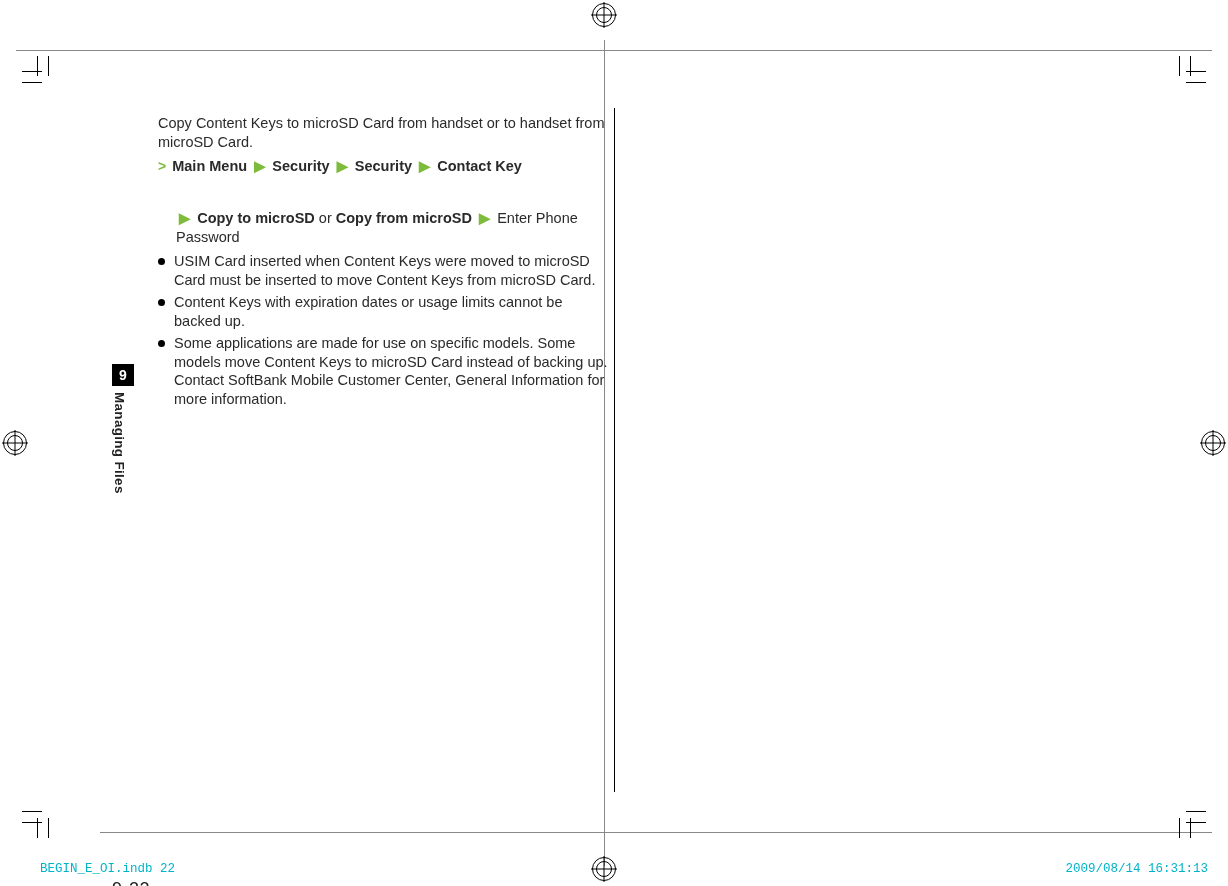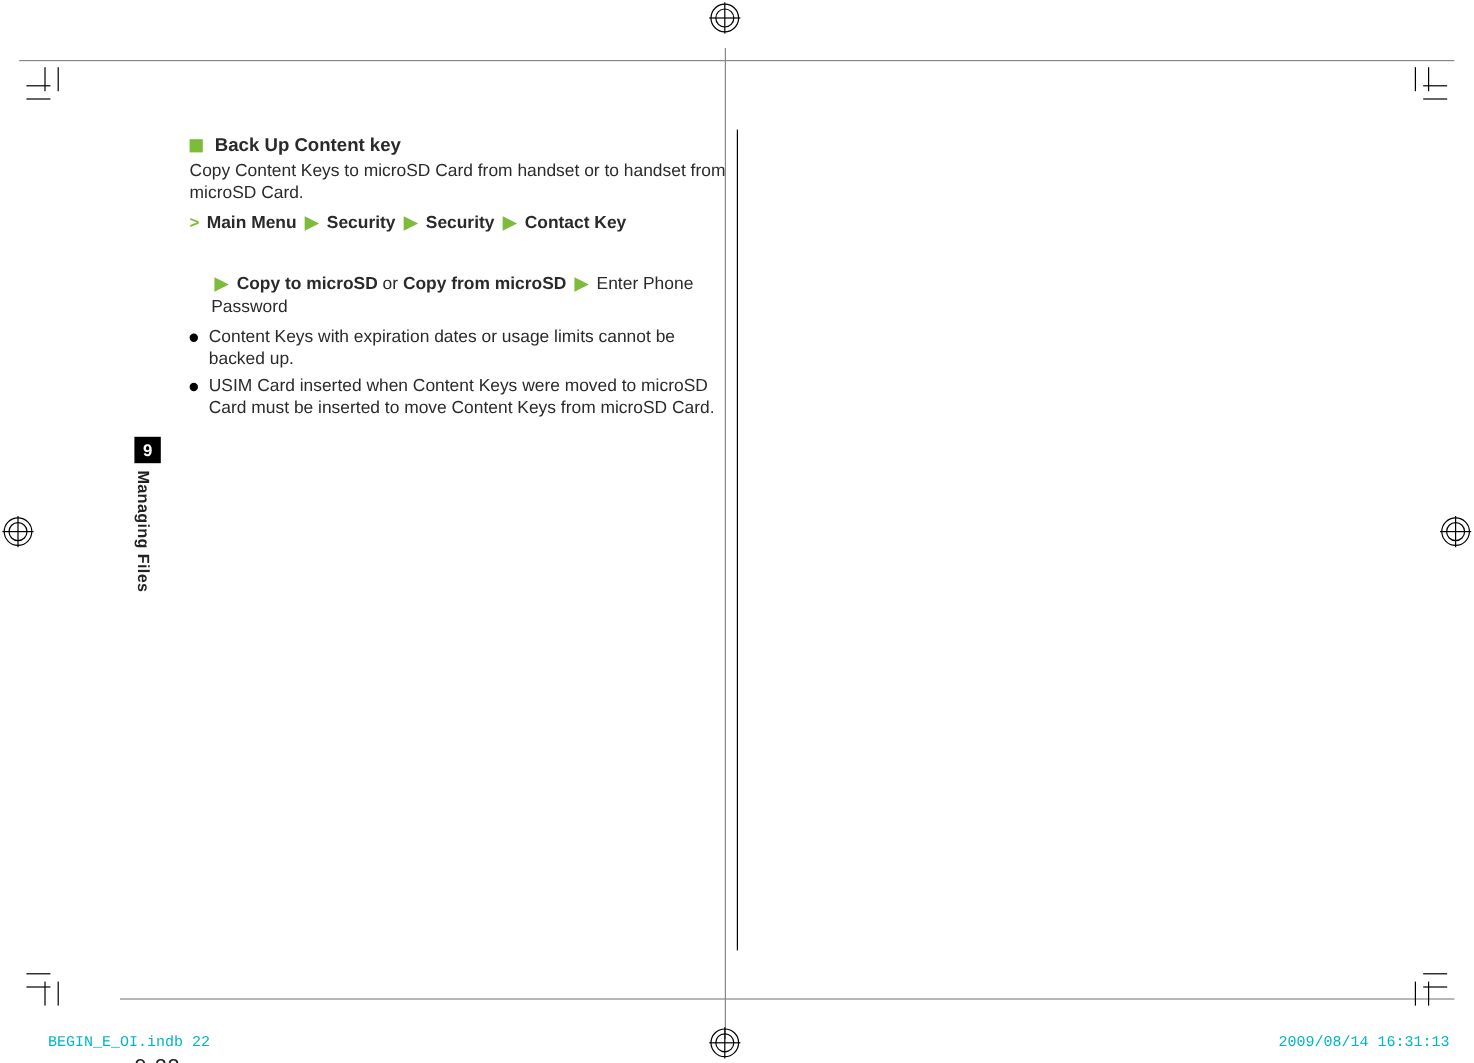--- a/index.html
+++ b/index.html
@@ -195,24 +195,20 @@
 
 <div class="page">
 
   <div class="tab">
     <div class="tab-num">9</div>
     <div class="tab-title">Managing Files</div>
   </div>
 
   <div class="col">
 
-    <div class="sec-row">
-      <span class="sec-mark"></span>
-      <span class="sec-title">Back Up Content key</span>
-    </div>
 
     <div class="intro">Copy Content Keys to microSD Card from handset or to handset from microSD Card.</div>
 
     <div class="nav">
       <span class="chev-start">&gt;</span>
       <span class="bold">Main Menu</span>
       <span class="arrow">▶</span>
       <span class="bold">Security</span>
       <span class="arrow">▶</span>
       <span class="bold">Security</span>
@@ -220,22 +216,23 @@
       <span class="bold">Contact Key</span>
     </div>
 
     <div class="nav nav2">
       <span class="arrow">▶</span>
       <span class="bold">Copy to microSD</span><span> or </span><span class="bold">Copy from microSD</span>
       <span class="arrow">▶</span><span> Enter Phone Password</span>
     </div>
 
     <ul class="bullets">
+      <li>USIM Card inserted when Content Keys were moved to microSD Card must be inserted to move Content Keys from microSD Card.</li>
       <li>Content Keys with expiration dates or usage limits cannot be backed up.</li>
-      <li>USIM Card inserted when Content Keys were moved to microSD Card must be inserted to move Content Keys from microSD Card.</li>
+      <li>Some applications are made for use on specific models. Some models move Content Keys to microSD Card instead of backing up. Contact SoftBank Mobile Customer Center, General Information for more information.</li>
     </ul>
   </div>
 
   <div class="divider"></div>
 
   <div class="page-num">9-22</div>
 </div>
 
 <div class="slug">
   <span>BEGIN_E_OI.indb   22</span>

